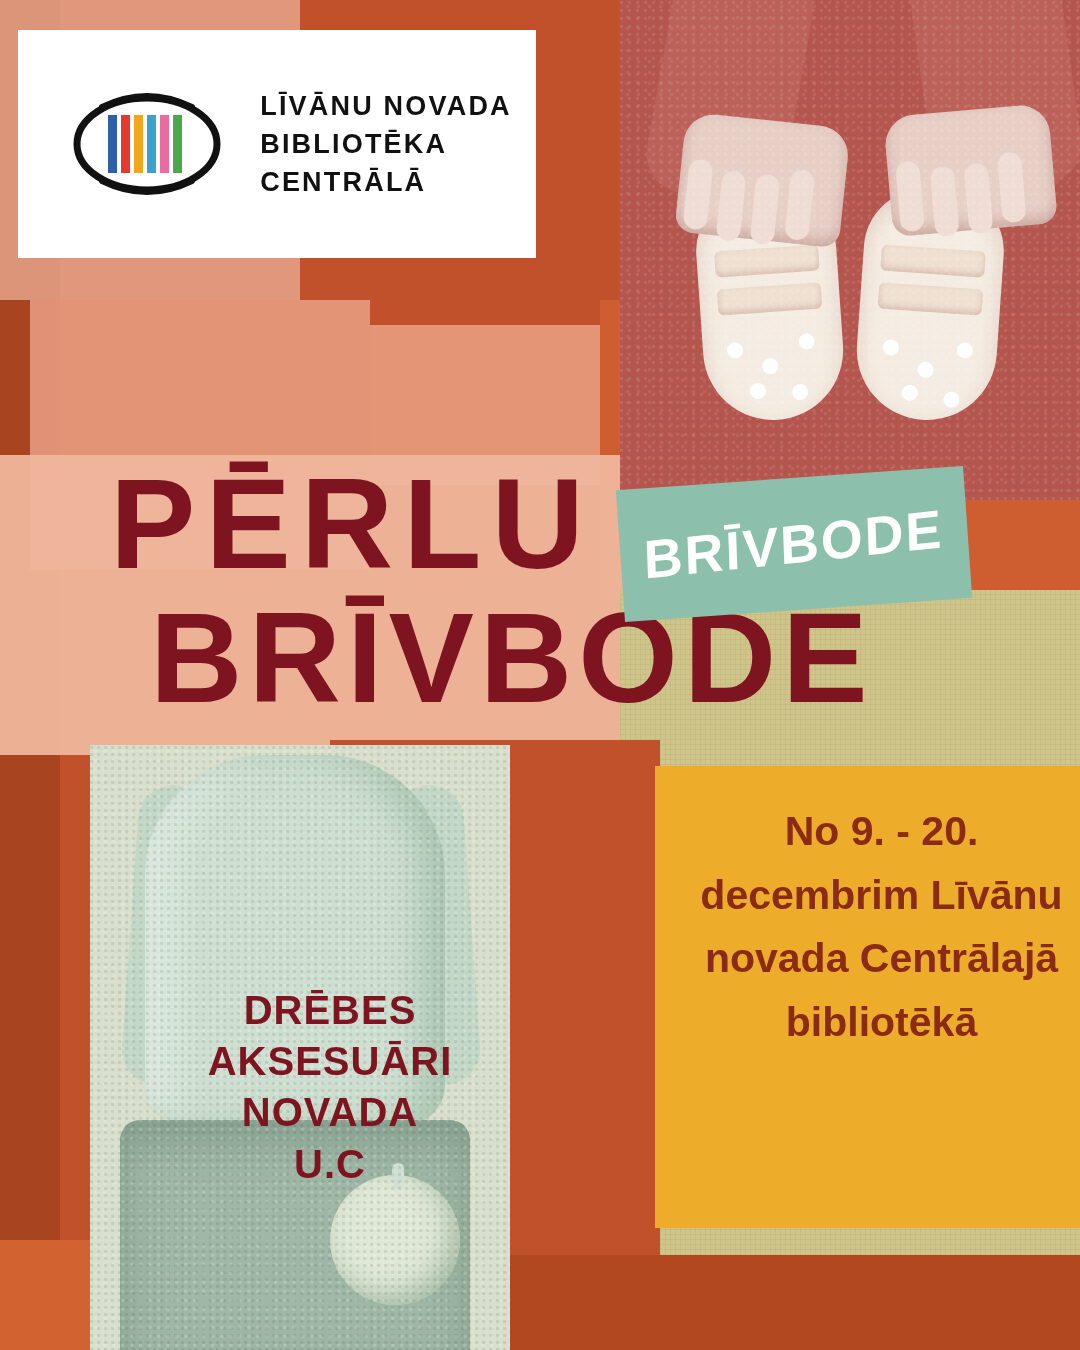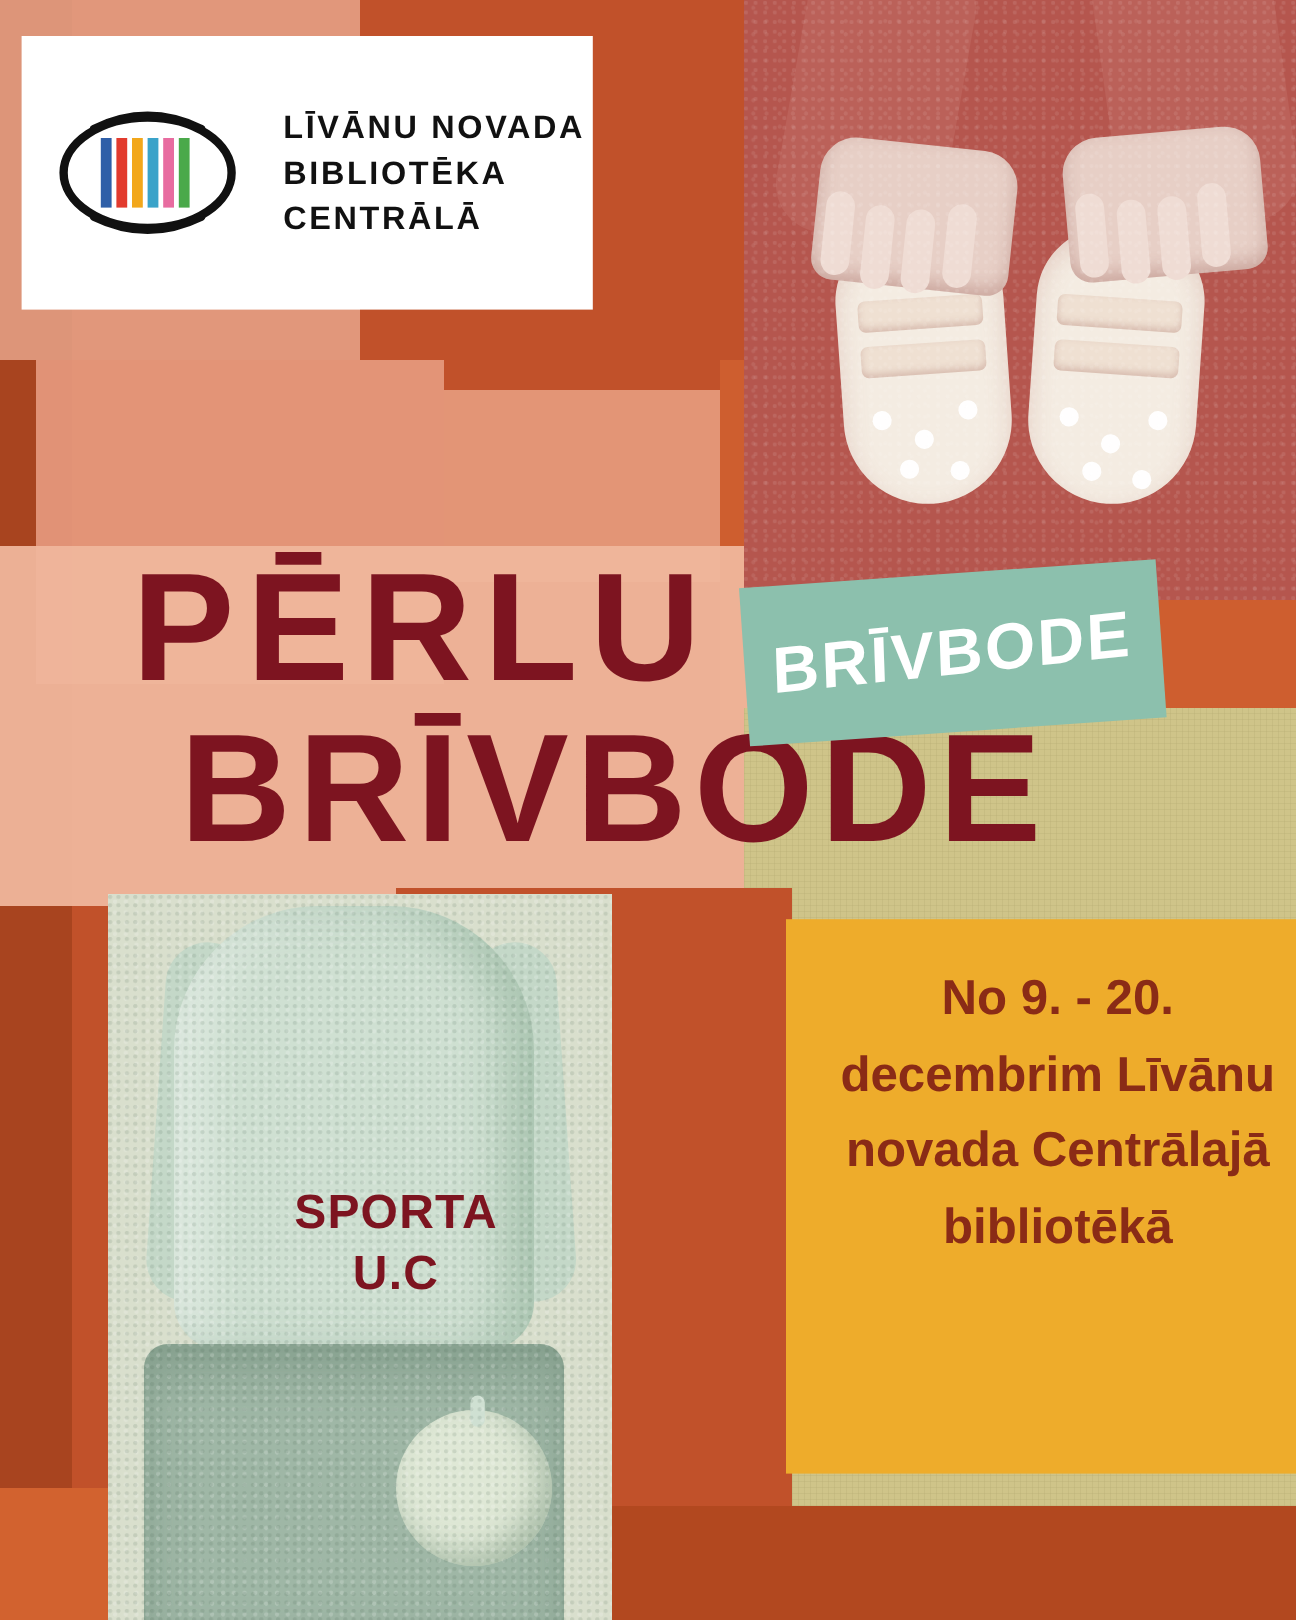--- a/index.html
+++ b/index.html
@@ -217,27 +217,28 @@
       radial-gradient(circle at 25% 35%, rgba(60,90,70,.15) 0 1.5px, transparent 2px),
       radial-gradient(circle at 65% 70%, rgba(255,255,255,.2) 0 1.5px, transparent 2px);
     background-size: 7px 7px, 9px 9px;
     opacity: .9;
   }
 
   
   .logo-card {
     position: absolute;
     left: 18px; top: 30px;
-    width: 476px; height: 228px;
+    width: 518px; height: 228px;
     background: #ffffff;
     display: flex;
     align-items: center;
     gap: 38px;
     padding-left: 30px;
     box-sizing: border-box;
+    justify-content: center;
   }
   .logo-mark { width: 150px; height: 110px; flex: none; }
   .logo-text {
     color: #111;
     font-weight: bold;
     font-size: 27px;
     letter-spacing: 2.2px;
     line-height: 1.42;
   }
   .logo-text div { white-space: nowrap; }
@@ -397,21 +398,23 @@
   <div class="headline">
     <span class="l1">PĒRLU</span>
     <span class="l2">BRĪVBODE</span>
   </div>
 
   <div class="tag-brivbode">
     <span class="txt">BRĪVBODE</span>
   </div>
 
   <div class="categories">
-    <div>SPORTA</div>
+    <div>DRĒBES</div>
+    <div>AKSESUĀRI</div>
+    <div>NOVADA</div>
     <div>U.C</div>
   </div>
 
   <div class="info-box">
     <span>No 9. - 20. decembrim Līvānu novada Centrālajā bibliotēkā</span>
   </div>
 
 </div>
 
 </body></html>

